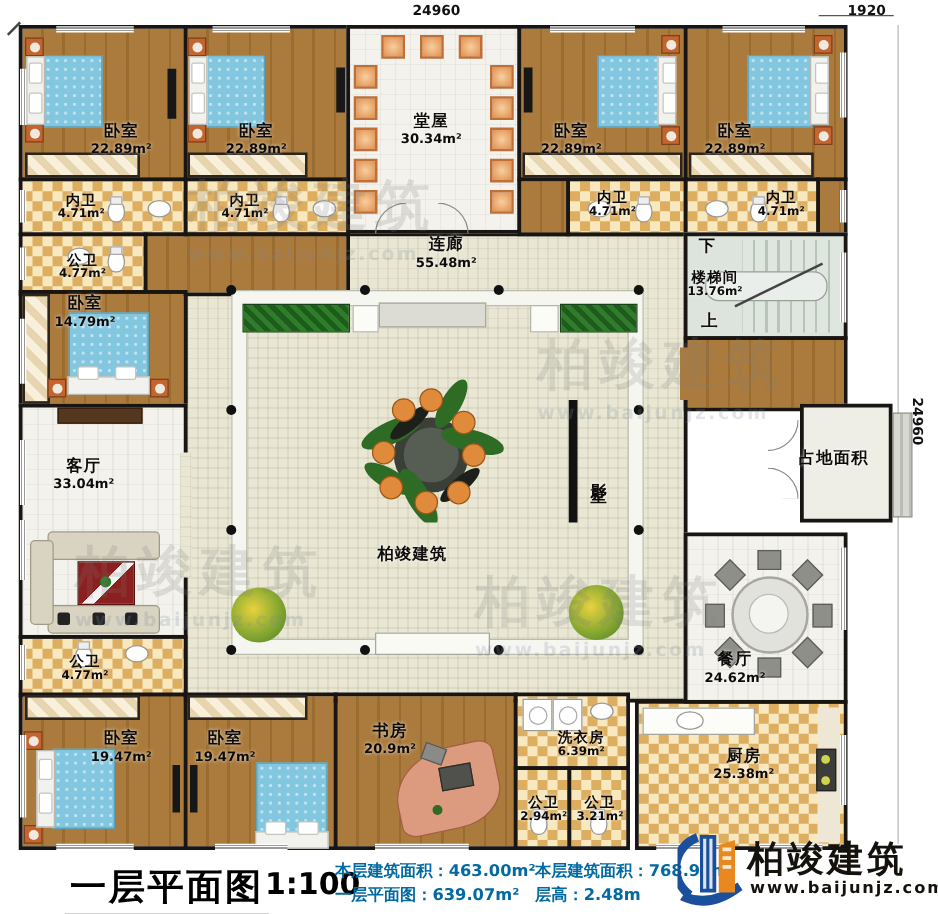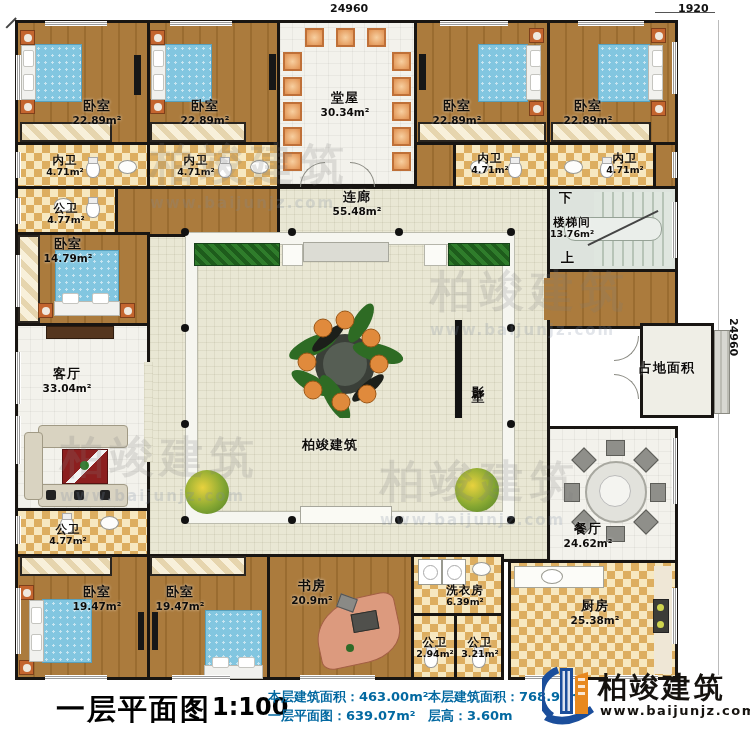--- a/index.html
+++ b/index.html
@@ -448,21 +448,21 @@
     <span class="big">柏竣建筑</span>
     <span class="small">www.baijunjz.com</span>
   </div>
 
 <div class="abs" style="left:0;top:683px;width:750px;height:48px;background:#fff;z-index:65;"></div>
 <div class="footer-title">一层平面图</div>
 <div class="footer-scale">1:100</div>
 <div class="stat" style="left:268px;top:688px;"><span>本层建筑面积：</span><span>463.00m²</span></div>
 <div class="stat" style="left:268px;top:707px;"><span>一层平面图：</span><span>639.07m²</span></div>
 <div class="stat" style="left:428px;top:688px;"><span>本层建筑面积：</span><span>768.93m²</span></div>
-<div class="stat" style="left:428px;top:707px;"><span>层高：</span><span>3.60m</span></div>
+<div class="stat" style="left:428px;top:707px;"><span>层高：</span><span>2.48m</span></div>
 
 <svg class="abs" style="left:542px;top:662px;z-index:70;" width="54" height="64" viewBox="0 0 54 64">
   <path d="M10 54 A26 26 0 0 1 16 8" fill="none" stroke="#1b4e9b" stroke-width="7"></path>
   <path d="M2 58 Q26 70 52 50 L48 44 Q27 60 6 52 Z" fill="#1b4e9b"></path>
   <rect x="18" y="6" width="13" height="46" fill="#1b4e9b"></rect>
   <rect x="20.5" y="9" width="2.5" height="40" fill="#fff" opacity=".85"></rect>
   <rect x="25.5" y="9" width="2.5" height="40" fill="#fff" opacity=".85"></rect>
   <polygon points="33,14 46,10 46,52 33,52" fill="#e8891f"></polygon>
   <rect x="36" y="16" width="7" height="3" fill="#fff" opacity=".8"></rect>
   <rect x="36" y="23" width="7" height="3" fill="#fff" opacity=".8"></rect>

